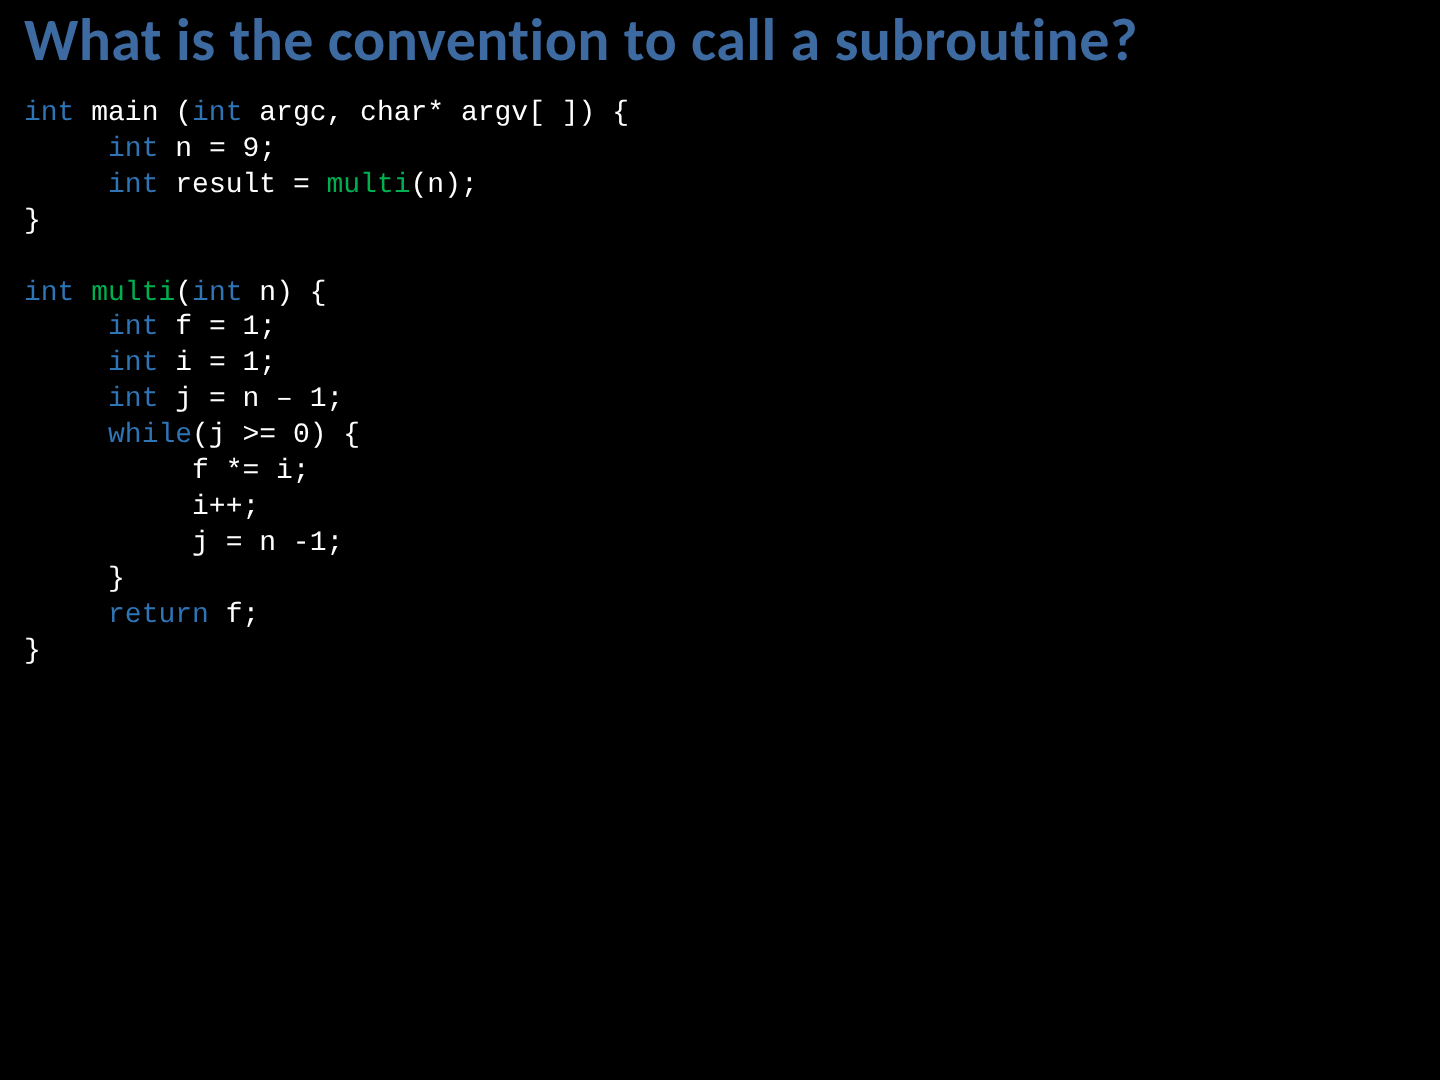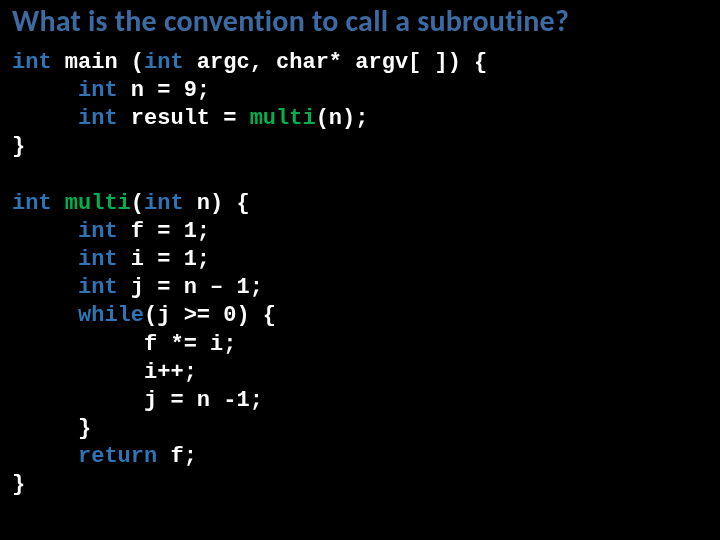--- a/index.html
+++ b/index.html
@@ -23,26 +23,25 @@
   .title {
     font-size: 30px;
     font-weight: 600;
     color: #3d6aa1;
     line-height: 1.1;
     margin: 0 0 12px 0;
     letter-spacing: 0.2px;
   }
   .code {
     font-family: "Lucida Console", Consolas, "Courier New", monospace;
-    font-size: 22px;
+    font-size: 14px;
     line-height: 1.28;
     white-space: pre;
     color: #fff;
     margin: 0;
-    font-weight: bold;
   }
   .kw { color: #2f74b5; }   
   .fn { color: #00b050; }   
 </style>
 </head>
 <body>
 
 <div class="slide">
   <h1 class="title">What is the convention to call a subroutine?</h1>
 

